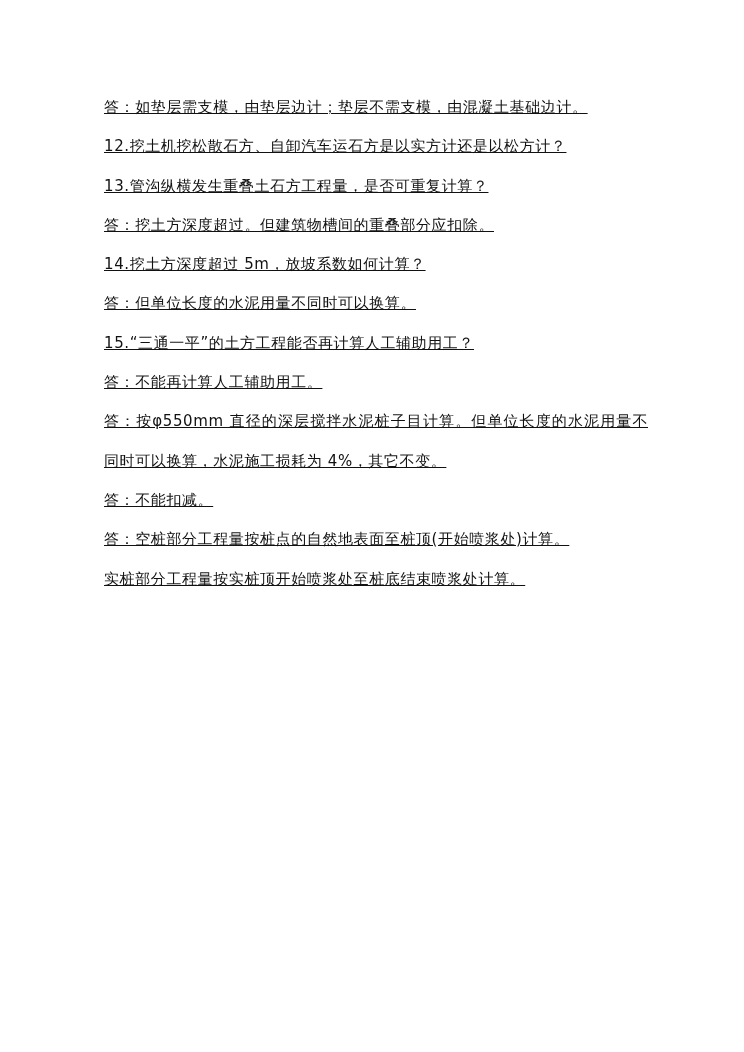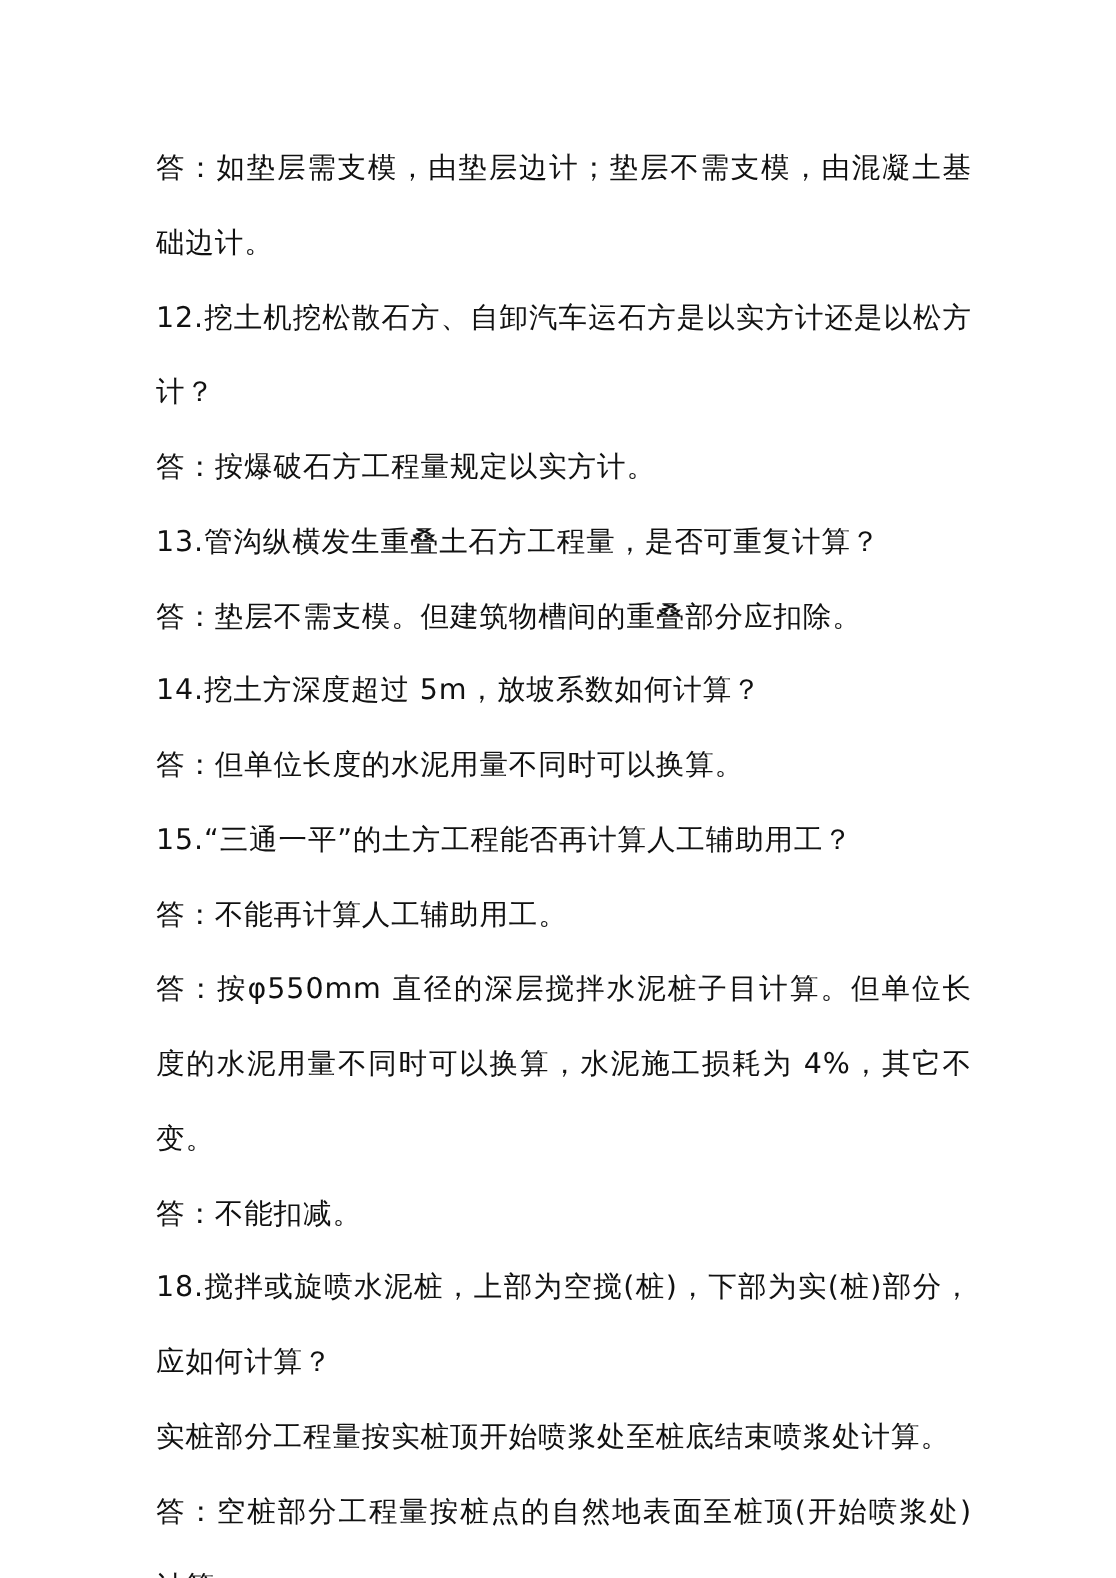--- a/index.html
+++ b/index.html
@@ -19,47 +19,46 @@
     height: 1052px;
     box-sizing: border-box;
     padding: 88px 96px 60px 104px;
     background: #ffffff;
     overflow: hidden;
   }
   .doc-body {
     display: block;
   }
   .para {
-    font-size: 19px;
+    font-size: 15px;
     line-height: 2.62;
     letter-spacing: 0.6px;
     text-align: justify;
     text-justify: inter-ideograph;
     margin: 0;
     white-space: normal;
     word-break: break-all;
     color: #111111;
+    text-decoration: underline;
   }
   .para.indent-0 {
     text-indent: 0;
   }
 </style>
 </head>
 <body>
 
 <div class="page">
   <div class="doc-body">
     <p class="para indent-0">答：如垫层需支模，由垫层边计；垫层不需支模，由混凝土基础边计。</p>
     <p class="para indent-0">12.挖土机挖松散石方、自卸汽车运石方是以实方计还是以松方计？</p>
-    <p class="para indent-0">答：按爆破石方工程量规定以实方计。</p>
     <p class="para indent-0">13.管沟纵横发生重叠土石方工程量，是否可重复计算？</p>
-    <p class="para indent-0">答：垫层不需支模。但建筑物槽间的重叠部分应扣除。</p>
+    <p class="para indent-0">答：挖土方深度超过。但建筑物槽间的重叠部分应扣除。</p>
     <p class="para indent-0">14.挖土方深度超过 5m，放坡系数如何计算？</p>
     <p class="para indent-0">答：但单位长度的水泥用量不同时可以换算。</p>
     <p class="para indent-0">15.“三通一平”的土方工程能否再计算人工辅助用工？</p>
     <p class="para indent-0">答：不能再计算人工辅助用工。</p>
     <p class="para indent-0">答：按φ550mm 直径的深层搅拌水泥桩子目计算。但单位长度的水泥用量不同时可以换算，水泥施工损耗为 4%，其它不变。</p>
     <p class="para indent-0">答：不能扣减。</p>
-    <p class="para indent-0">18.搅拌或旋喷水泥桩，上部为空搅(桩)，下部为实(桩)部分，应如何计算？</p>
+    <p class="para indent-0">答：空桩部分工程量按桩点的自然地表面至桩顶(开始喷浆处)计算。</p>
     <p class="para indent-0">实桩部分工程量按实桩顶开始喷浆处至桩底结束喷浆处计算。</p>
-    <p class="para indent-0">答：空桩部分工程量按桩点的自然地表面至桩顶(开始喷浆处)计算。</p>
   </div>
 </div>
 
 </body></html>

